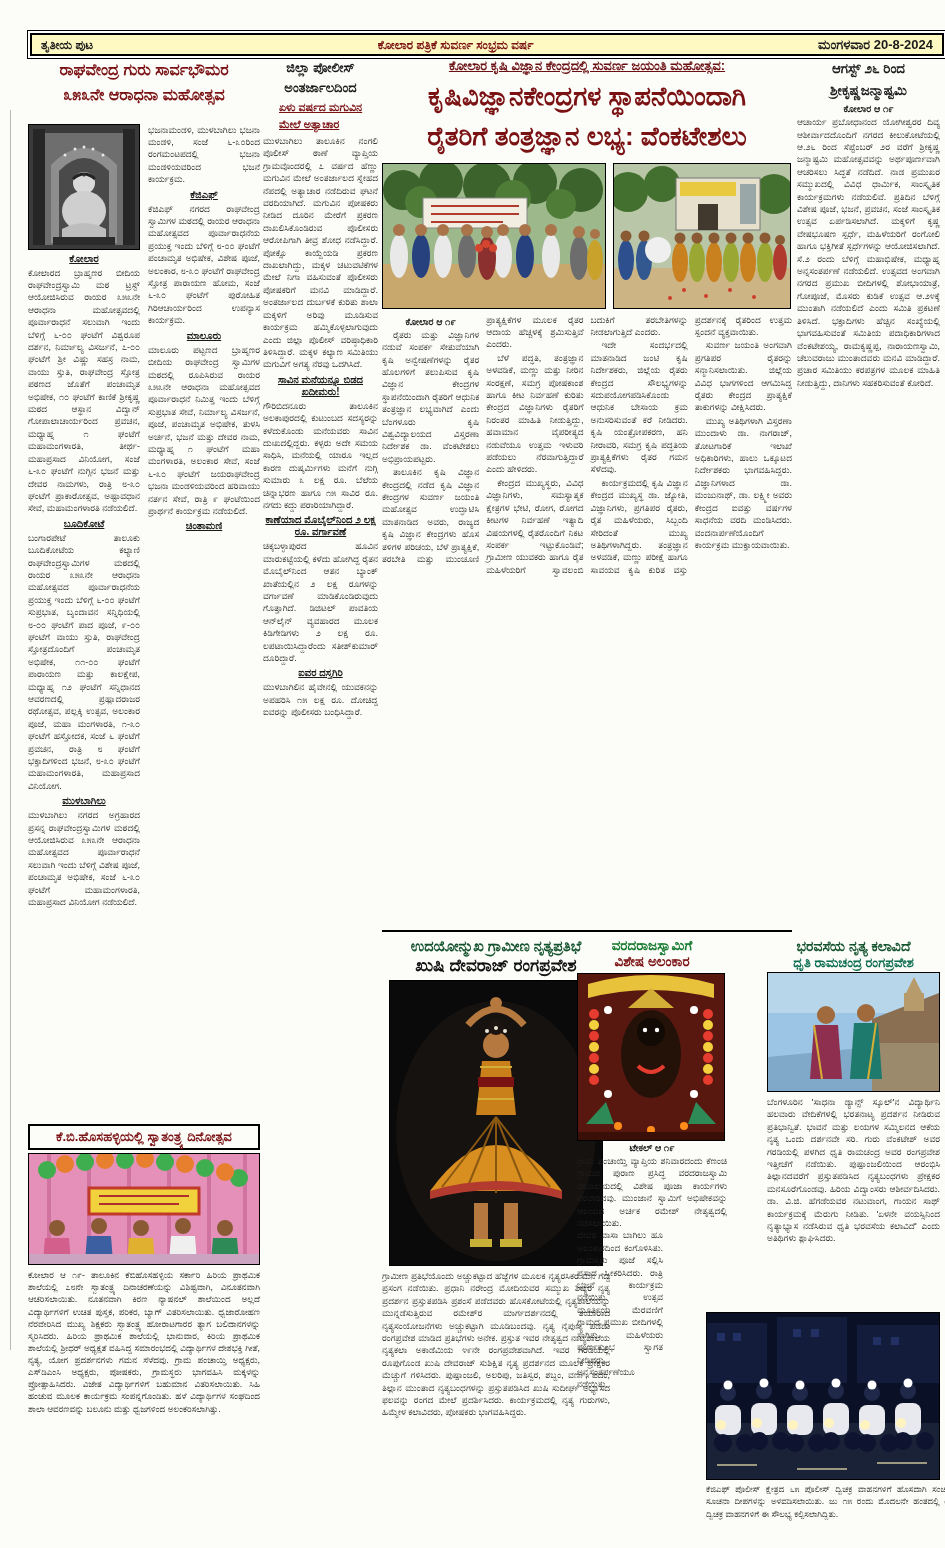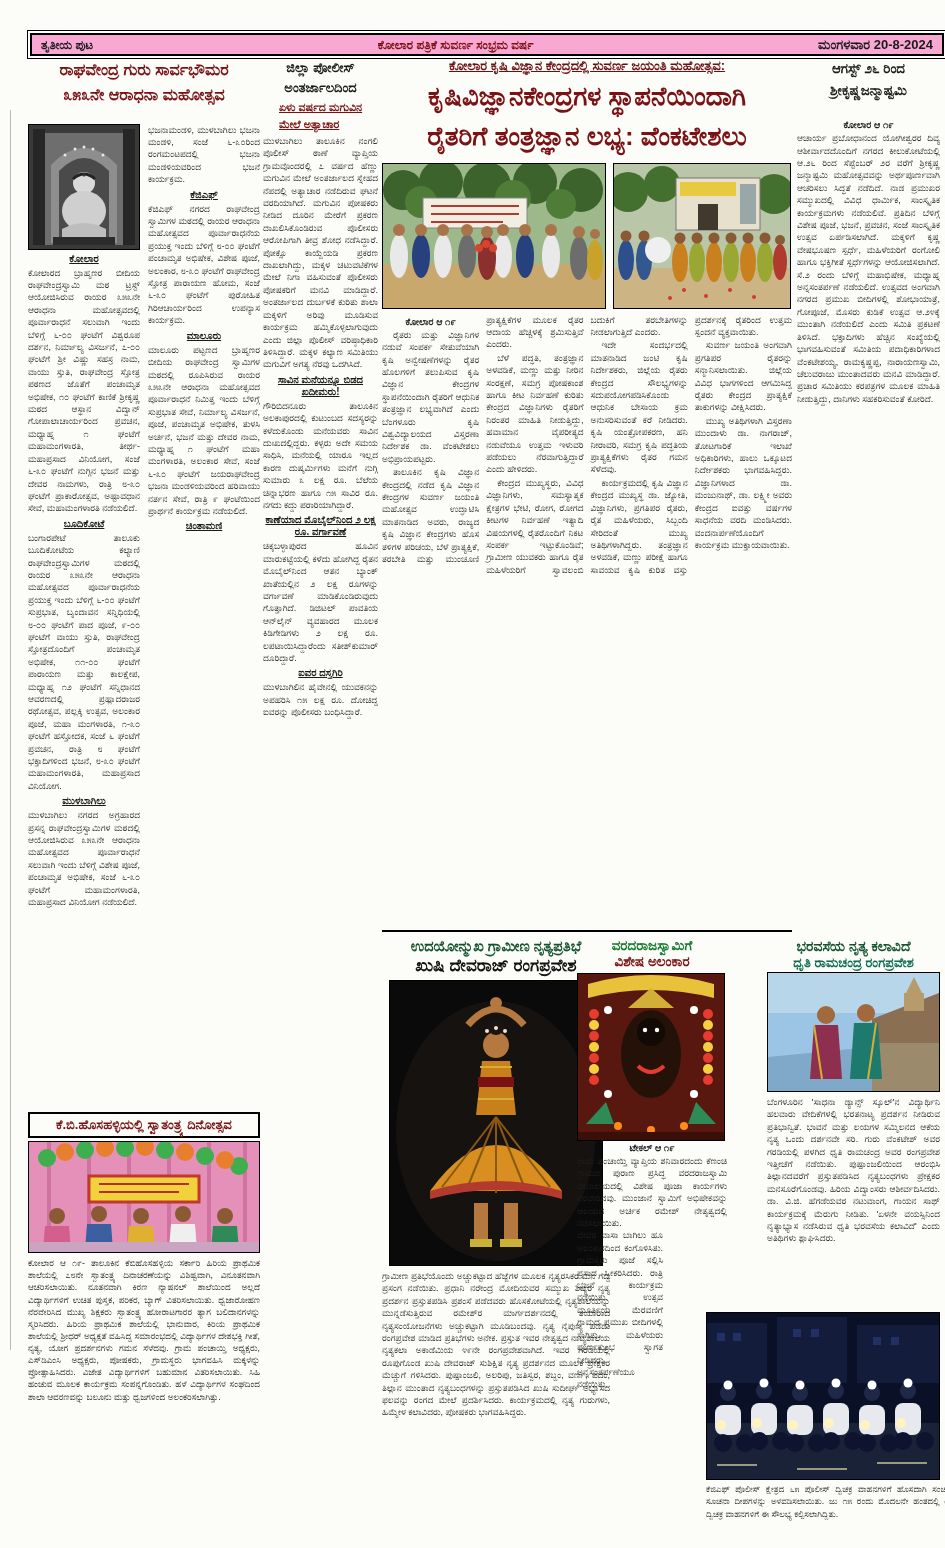--- a/index.html
+++ b/index.html
@@ -2,21 +2,21 @@
 <html><head>
 <meta charset="utf-8">
 <style>
   html,body{margin:0;padding:0;background:#e9e9e6;}
   .sheet{position:relative;width:945px;height:1548px;background:#fcfcf9;margin:0 auto;
          font-family:"Liberation Sans","DejaVu Sans",sans-serif;color:#1b1b1b;overflow:hidden;}
   .edge-line{position:absolute;left:10px;top:110px;width:1px;height:1240px;background:#b9b9b4;}
   
   .masthead{position:absolute;left:30px;top:33px;width:892px;height:19px;border:2px solid #000;
             box-shadow:0 0 0 2px #fff,0 0 0 3px #000;display:flex;align-items:center;
-            justify-content:space-between;padding:0 9px;background:#f9a8d4;}
+            justify-content:space-between;padding:0 9px;background:#fef9c3;}
   .masthead .m-left{font-size:12px;font-weight:bold;}
   .masthead .m-center{font-size:12px;font-weight:bold;color:#7a1113;}
   .masthead .m-right{font-size:13px;font-weight:bold;}
   
   .body-txt{font-size:9px;line-height:1.38;text-align:justify;color:#222;}
   .body-txt p{margin:0 0 1px 0;text-indent:11px;}
   .subhead{font-weight:bold;text-decoration:underline;text-align:center;font-size:10px;margin:3px 0 2px 0;}
   .dateline{font-weight:bold;text-align:center;font-size:9.5px;margin:1px 0;}
   .photo{display:block;border:1px solid #000;}
   
@@ -29,34 +29,34 @@
   .police-head{font-weight:bold;font-size:13px;line-height:1.5;text-align:center;}
   .police-sub{color:#7a1113;font-weight:bold;text-decoration:underline;font-size:11px;line-height:1.5;margin:2px 0 3px 16px;}
   
   .blk-kvk{position:absolute;left:382px;top:58px;width:410px;height:872px;overflow:hidden;border-bottom:2px solid #000;}
   .kvk-kicker{color:#6b1012;font-weight:bold;font-size:13px;text-align:center;text-decoration:underline;margin-bottom:2px;}
   .kvk-headline{color:#7a1113;font-weight:bold;font-size:26px;line-height:1.55;text-align:center;}
   .kvk-photos{display:flex;gap:7px;margin:6px 0 5px 0;}
   .kvk-body{column-count:4;column-gap:7px;height:600px;overflow:hidden;}
   
   .blk-jan{position:absolute;left:797px;top:58px;width:143px;height:868px;overflow:hidden;}
-  .jan-head{font-weight:bold;font-size:13.5px;line-height:1.6;text-align:center;margin-bottom:18px;}
+  .jan-head{font-weight:bold;font-size:13.5px;line-height:1.6;text-align:center;margin-bottom:2px;}
   
   .h-blue{color:#14532d;font-weight:bold;text-align:center;}
   .h-black{color:#111;font-weight:bold;text-align:center;}
   .h-green{color:#157a2e;font-weight:bold;text-align:center;}
   .h-maroon{color:#7a1113;font-weight:bold;text-align:center;}
   .h-teal{color:#0e6e52;font-weight:bold;text-align:center;}
   .blk-khushi{position:absolute;left:382px;top:938px;width:228px;height:610px;overflow:hidden;}
   .blk-vara{position:absolute;left:577px;top:938px;width:150px;height:610px;overflow:hidden;}
   .blk-dhruti{position:absolute;left:767px;top:938px;width:173px;height:374px;overflow:hidden;}
   .blk-bikes{position:absolute;left:706px;top:1312px;width:248px;}
   .bike-cap{font-size:8.6px;line-height:1.45;text-align:justify;margin-top:3px;color:#222;}
   .blk-hos{position:absolute;left:28px;top:1112px;width:232px;height:436px;overflow:hidden;}
-  .hos-headbox{border:2px solid #000;padding:2px 2px;margin-bottom:3px;}
+  .hos-headbox{border:2px solid #000;padding:2px 2px;margin-bottom:3px;margin-top:12px;}
   .hos-headbox .t{color:#7a1113;font-weight:bold;font-size:13px;text-align:center;line-height:1.4;}
   .vara-narrow{width:86px;}
 </style>
 </head>
 <body>
 
 <div class="sheet">
   <div class="edge-line"></div>
 
   <div class="masthead">

